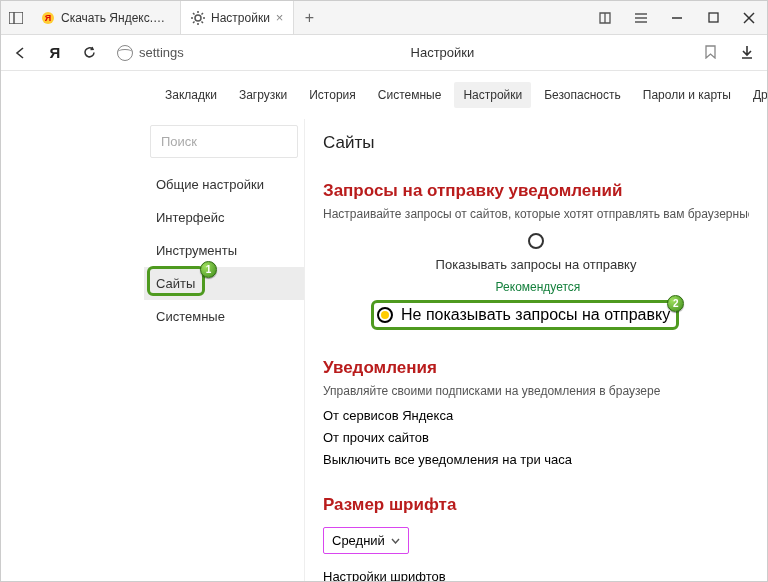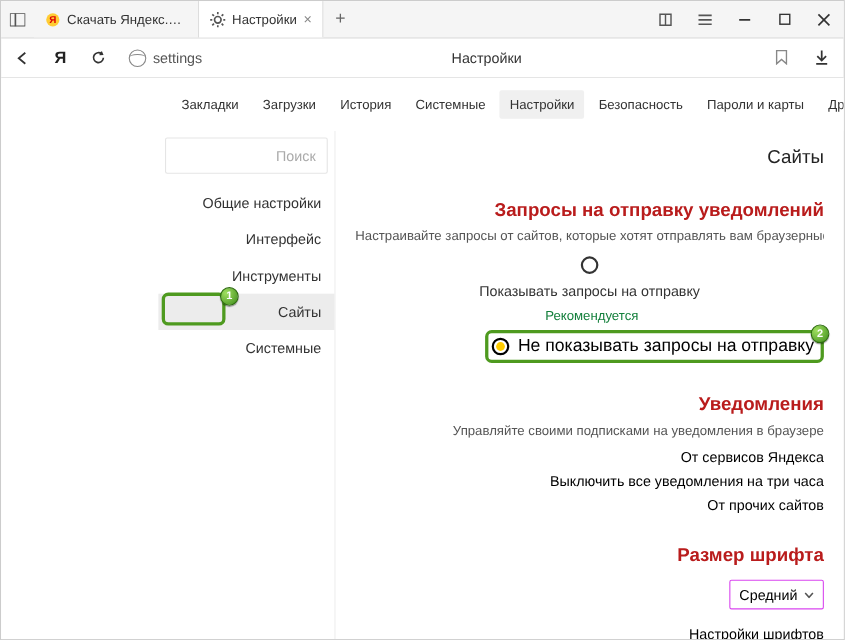--- a/index.html
+++ b/index.html
@@ -22,21 +22,21 @@
 .navbtn { width: 24px; height: 24px; display: flex; align-items: center; justify-content: center; color: #333; }
 .yicon { font-weight: bold; color: #222; font-size: 15px; }
 .addrbox { flex: 1; display: flex; align-items: flex-start; gap: 6px; padding: 0 6px; font-size: 13px; color: #555; }
 .globe { width: 16px; height: 16px; border: 1.5px solid #888; border-radius: 50%; position: relative; }
 .globe::after { content:""; position:absolute; top:3px; left:-1px; width:16px; height:6px; border-top:1px solid #888; border-radius:50%; }
 .pagetitle { flex:1; text-align:center; font-size: 13px; color: #333; }
 .addr-right { width: 18px; display:flex; align-items:center; justify-content:center; color:#888; }
 .dlbtn { width: 24px; color:#333; display:flex; align-items:center; justify-content:center; }
 
 
-.content { display: flex; height: calc(100% - 70px); background: #fff; position: relative; text-align: right; }
+.content { display: flex; height: calc(100% - 70px); background: #fff; position: relative; }
 
 
 .topnav { position:absolute; top:0; left:143px; right:0; height:48px; background: #fff; display:flex; align-items:center; padding: 0 12px; gap: 4px; font-size: 12px; color: #333; overflow:hidden; white-space:nowrap; }
 .topnav-item { padding: 6px 9px; border-radius: 2px; }
 .topnav-item.active { background: #f0f0f0; }
 
 
 .sidebar { margin-top: 48px; width: 160px; margin-left: 143px; }
 .sidebar-search { border: 1px solid #e5e5e5; padding: 8px 10px; margin: 6px 6px 10px 6px; font-size: 13px; color: #aaa; border-radius: 2px; }
 .sidebar-nav { }
@@ -213,22 +213,22 @@
           <span>Не показывать запросы на отправку</span>
           <span class="badge">2</span>
         </span>
       </div>
     </div>
 
     <div class="section">
       <div class="section-title">Уведомления</div>
       <div class="section-desc">Управляйте своими подписками на уведомления в браузере</div>
       <a class="link">От сервисов Яндекса</a>
+      <a class="link">От прочих сайтов</a>
       <a class="link">Выключить все уведомления на три часа</a>
-      <a class="link">От прочих сайтов</a>
     </div>
 
     <div class="section">
       <div class="section-title">Размер шрифта</div>
       <div class="select-box">
         <span>Средний</span>
         <svg width="9" height="6">
             <path d="M1 1 L4.5 5 L8 1" fill="none" stroke="#555" stroke-width="1.4"></path>
           </svg>
       </div>

